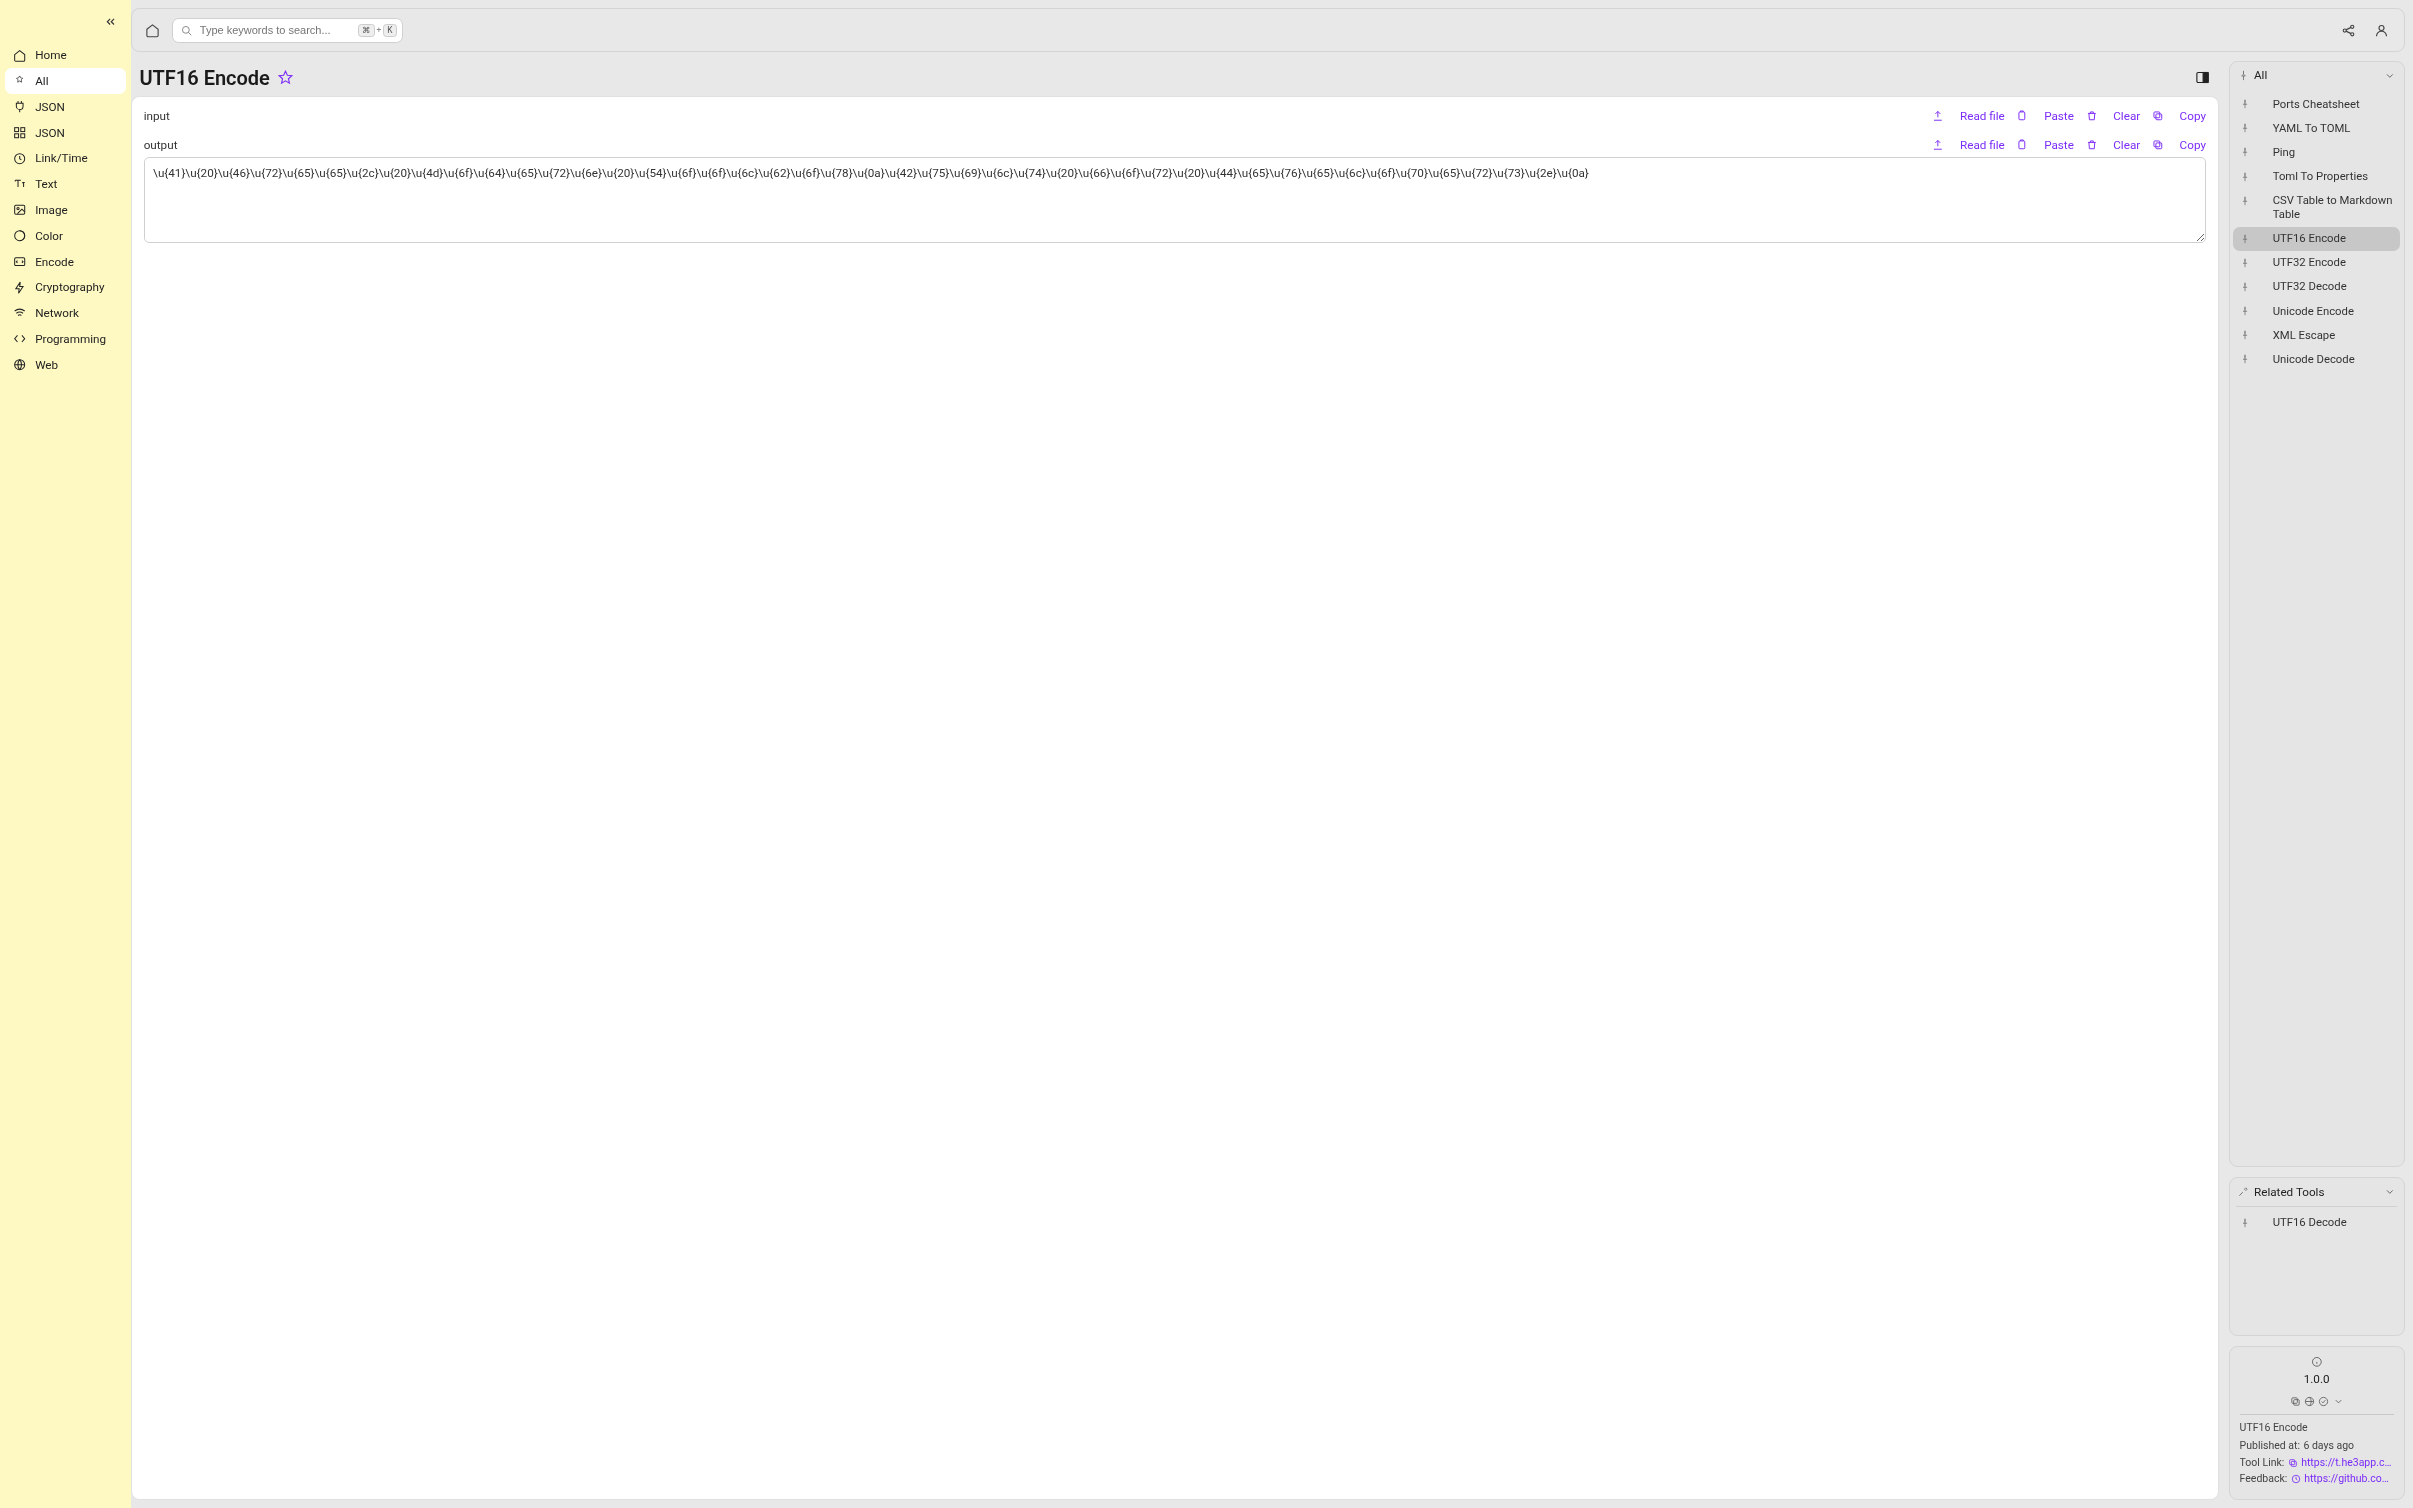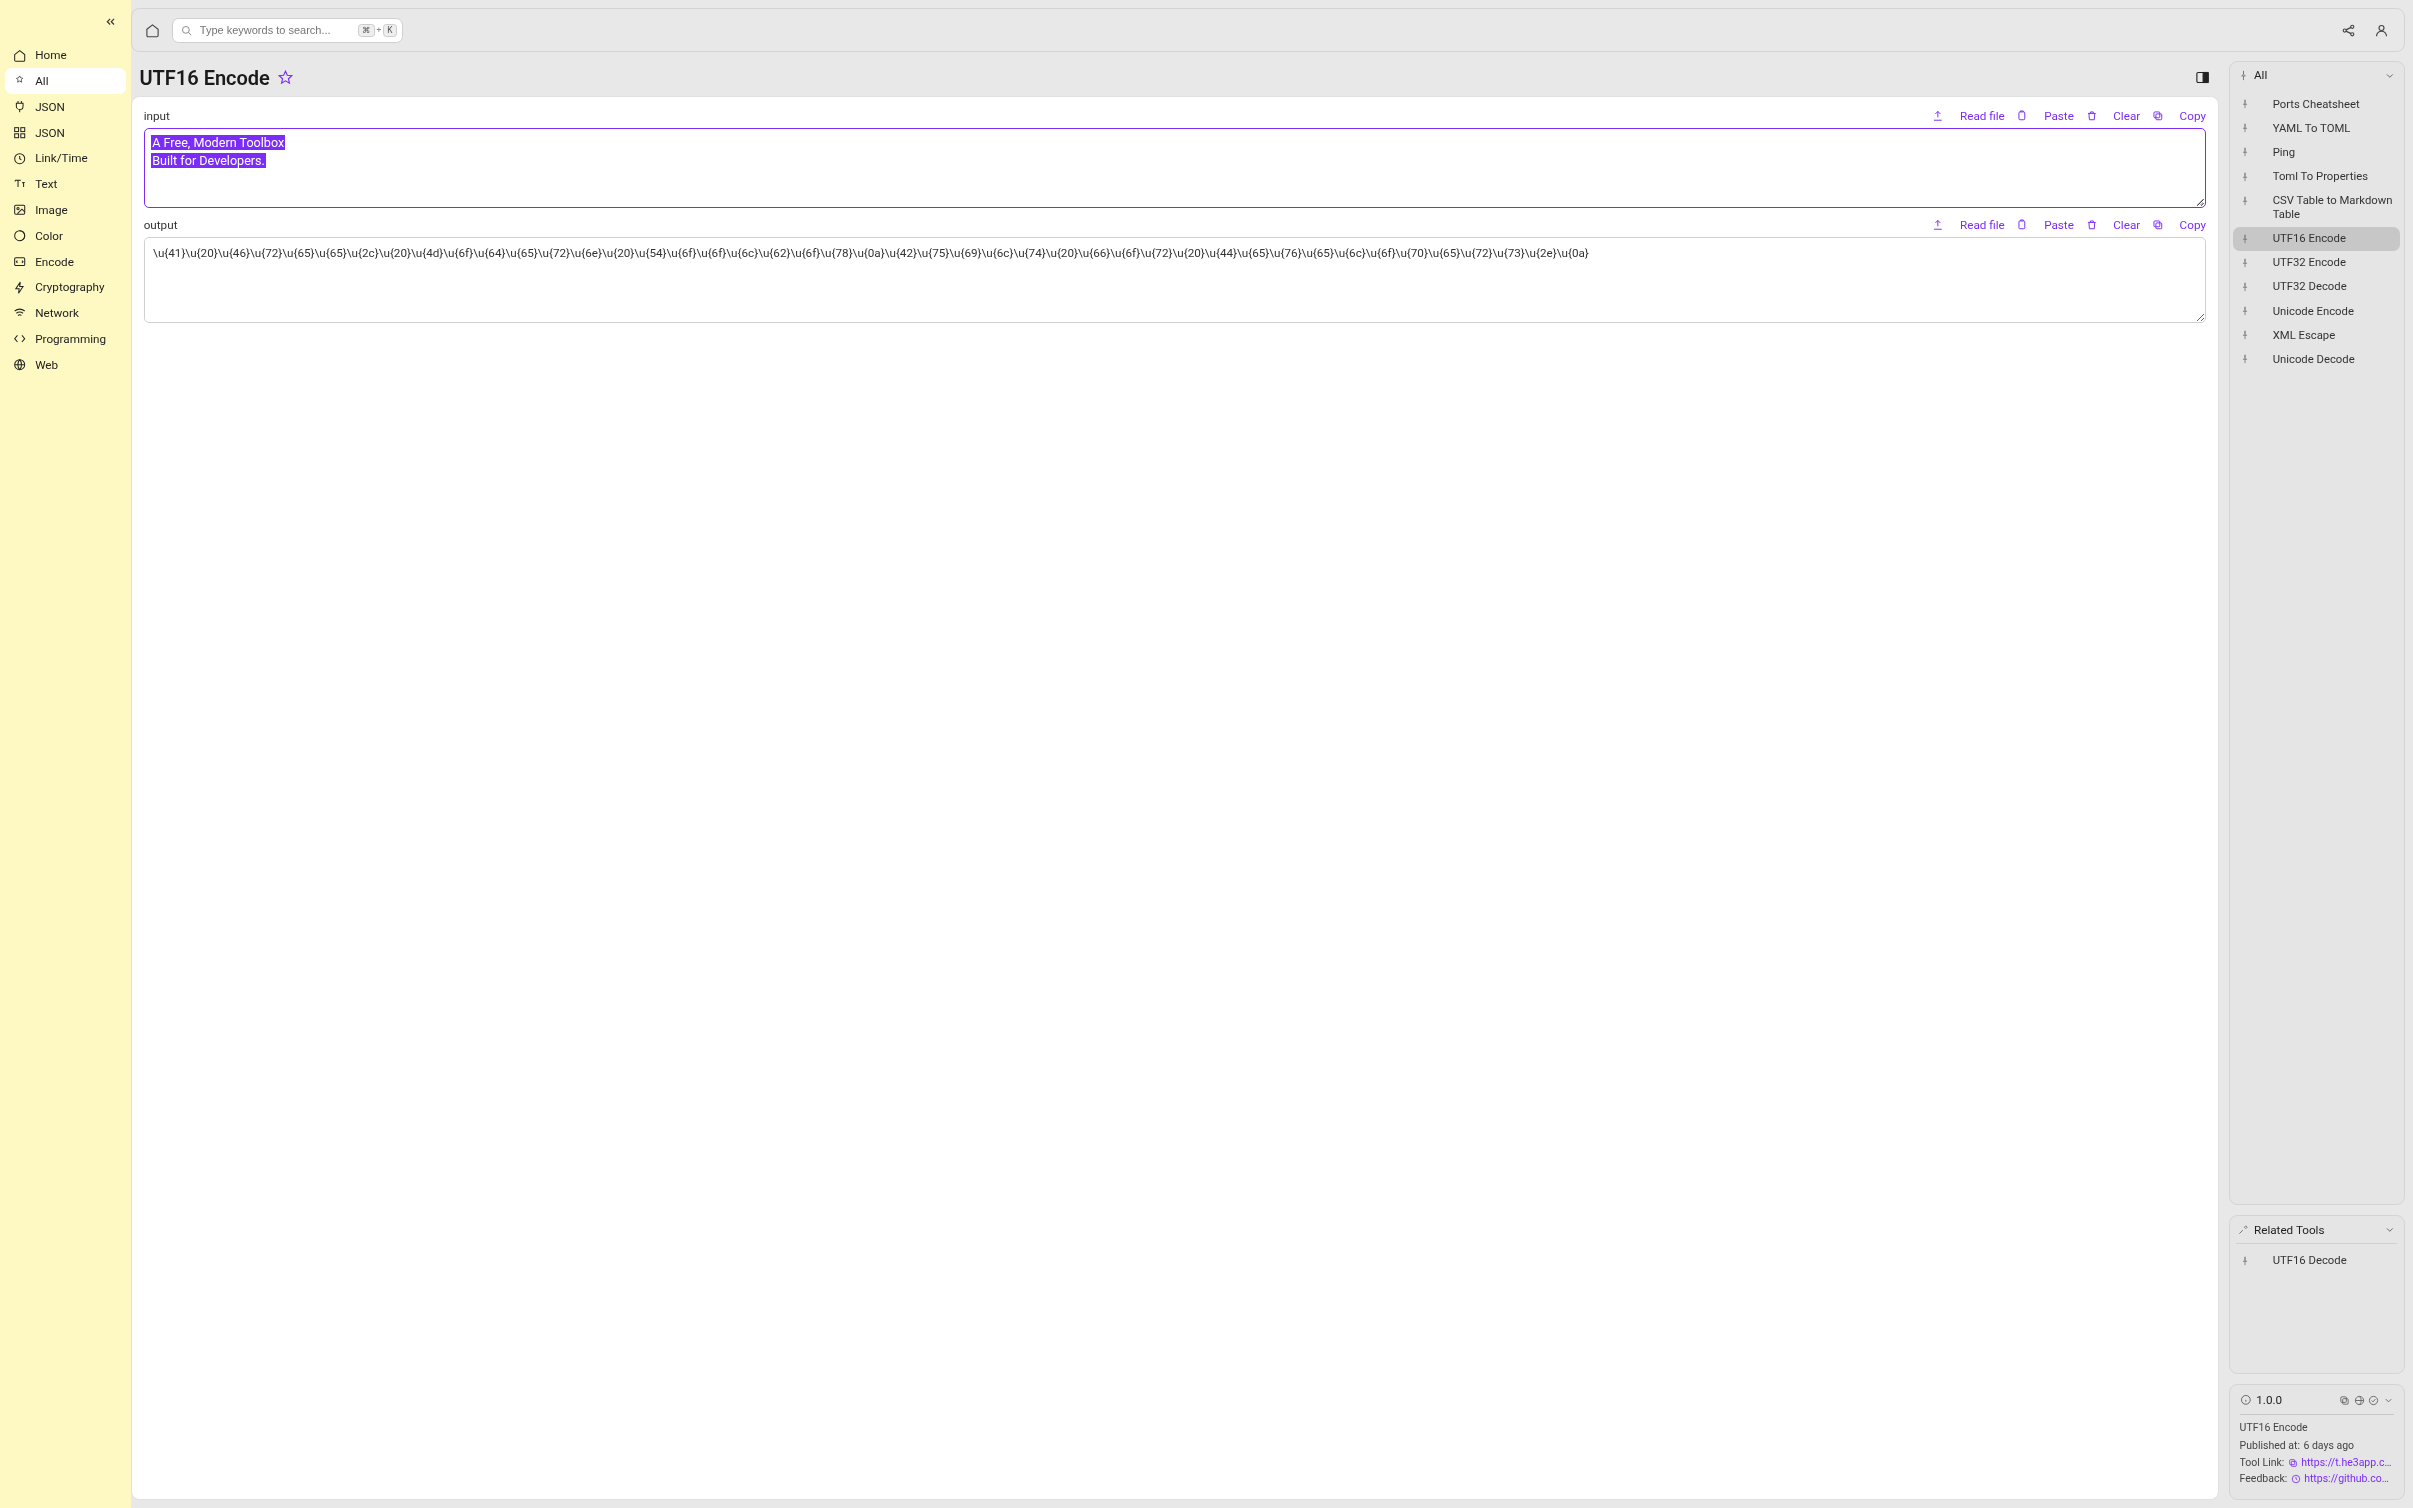--- a/index.html
+++ b/index.html
@@ -218,20 +218,21 @@
     .r-item .pin { width:10px; height:10px; flex-shrink:0; color:#777; margin-top:1.7px; }
 
     .meta-panel {
       padding:8.4px 10px 10px 10px;
       font-size:10.5px;
       color:#444;
     }
     .meta-header {
       display:flex; align-items:center; gap:5px;
       padding:0 0 5px 0;
+      flex-direction:column;
     }
     .meta-header .hspacer { flex:1; }
     .meta-icons { display:flex; gap:3.4px; color:#666; }
     .meta-icons span { cursor:pointer; }
     .meta-divider { height:0.8px; background:#c8c8c8; margin:1.7px 0 6.7px 0; }
     .meta-line { display:flex; gap:3.4px; margin-bottom:3.4px; overflow:hidden; white-space:nowrap; text-overflow:ellipsis; }
     .meta-link { color:#7b2cf7; overflow:hidden; text-overflow:ellipsis; }
     .meta-title-line { margin-bottom:5px; }
 
     
@@ -448,25 +449,20 @@
               </svg>
             <span>Clear</span>
           </span>
           <span class="action-btn">
             <svg viewBox="0 0 24 24" fill="none" stroke="currentColor" stroke-width="2">
                 <rect x="8" y="8" width="12" height="12" rx="2"></rect>
                 <rect x="4" y="4" width="12" height="12" rx="2"></rect>
               </svg>
             <span>Copy</span>
           </span>
-        </div>
-        <div class="input-box-wrap">
-          <span class="highlight">A Free, Modern Toolbox</span><br>
-          <span class="highlight">Built for Developers.</span>
-          <div class="resize-handle"></div>
         </div>
 
         <div class="section-gap"></div>
 
         
         <div class="section-header">
           <span class="section-label">output</span>
           <div class="section-spacer"></div>
           <span class="action-btn">
             <svg viewBox="0 0 24 24" fill="none" stroke="currentColor" stroke-width="2">

